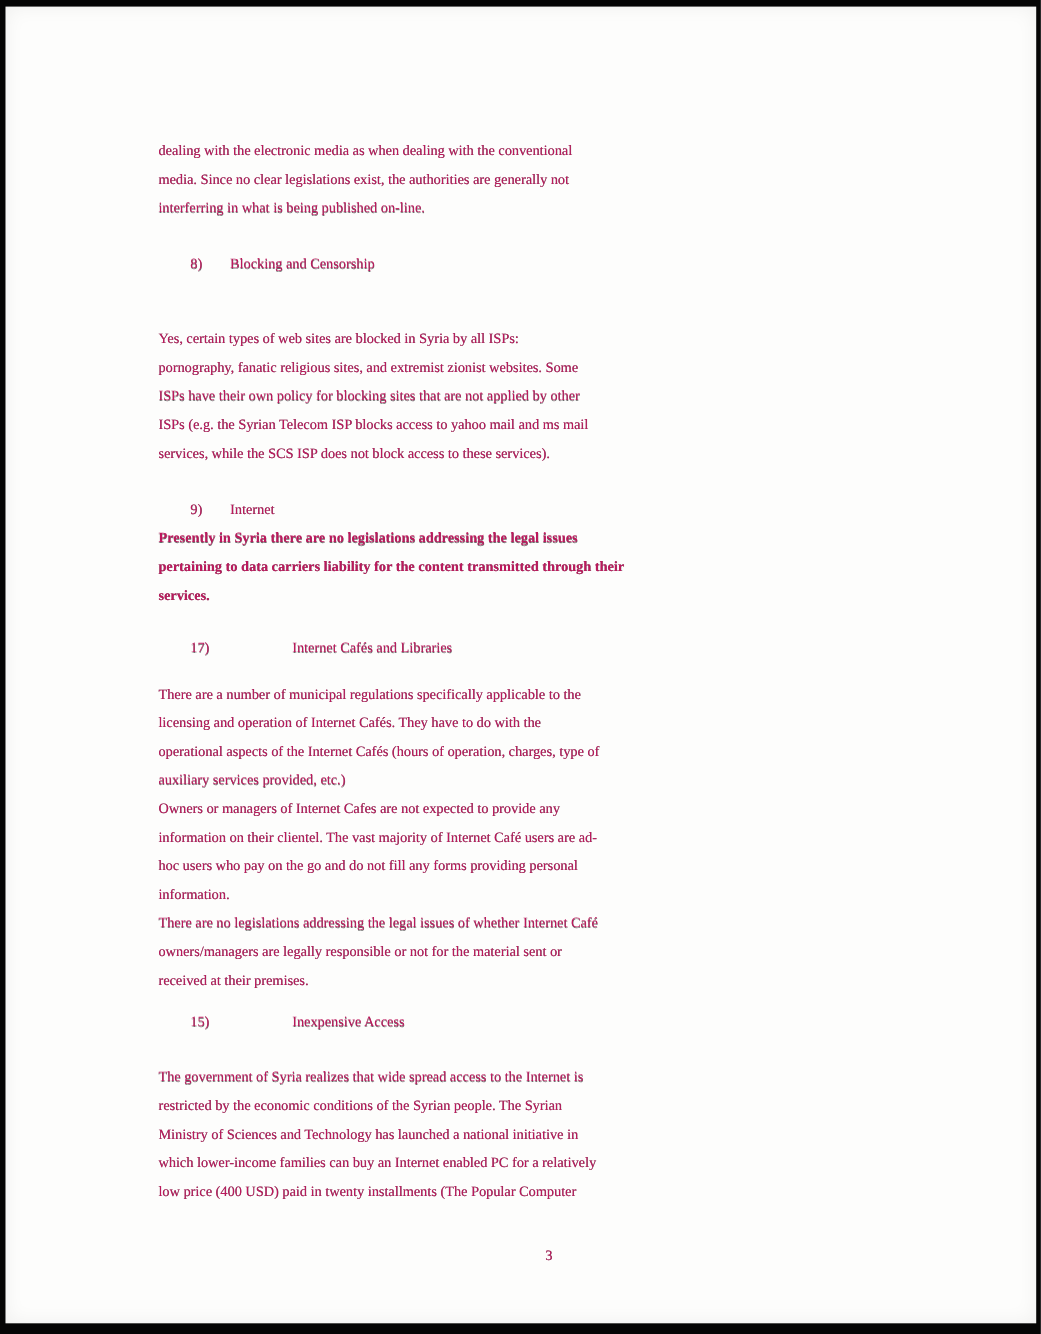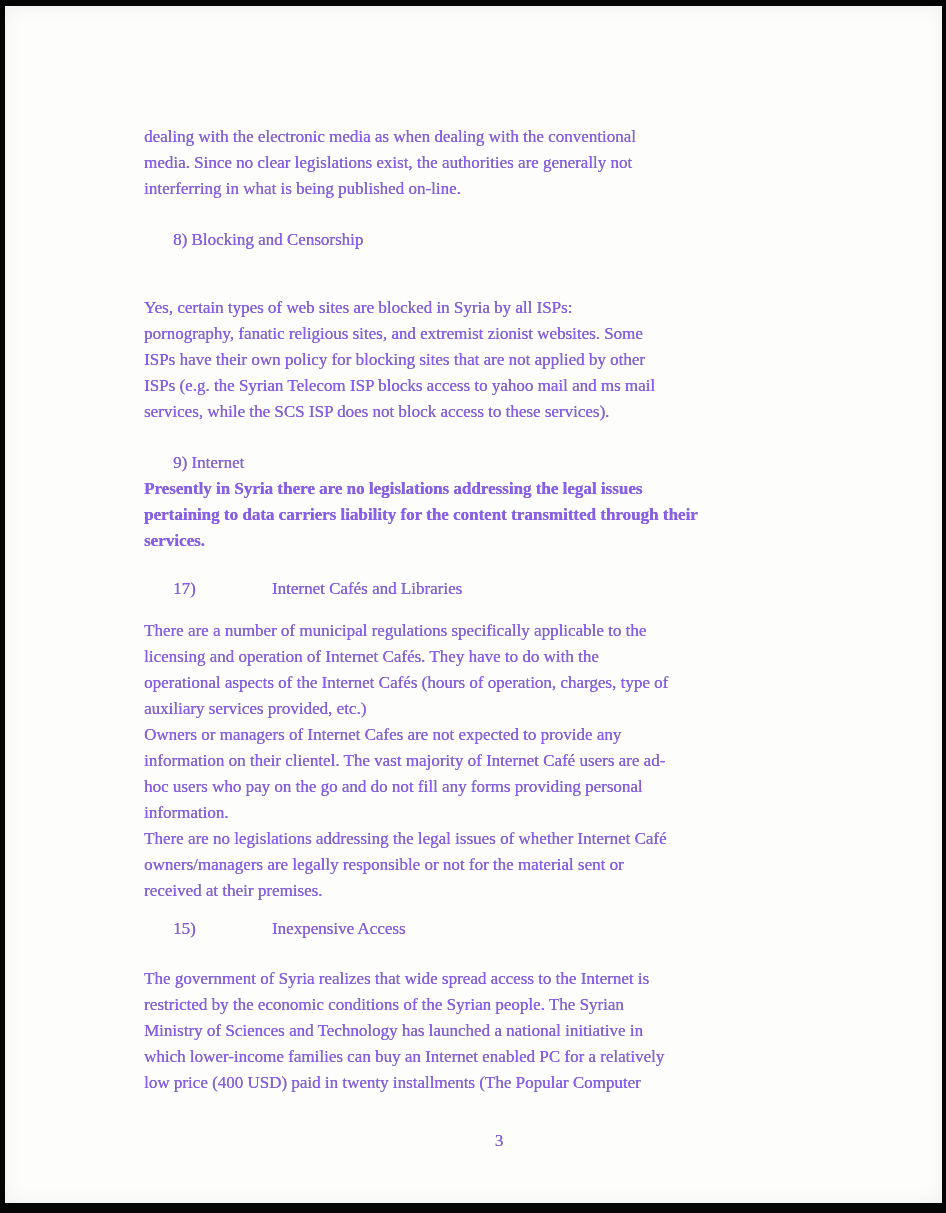--- a/index.html
+++ b/index.html
@@ -15,35 +15,35 @@
     position:relative;
     width:100%;height:100%;
     background:#fdfdfc;
     box-shadow:inset 0 0 18px rgba(0,0,0,0.06);
     overflow:hidden;
   }
   .content{
     position:absolute;
     left:139px;top:0;
     width:710px;
-    color:#8b5cf6;
-    font-size:17px;
+    color:#be185d;
+    font-size:13px;
     line-height:26px;
     filter:blur(0.25px);
     text-shadow:0.2px 0.2px 0.45px rgba(10,10,10,0.6);
   }
   .para{
     margin:0;
     white-space:pre-line;
   }
   .heading{
     margin-left:29px;
     white-space:nowrap;
   }
-  .h-narrow .htitle{margin-left:0;}
+  .h-narrow .htitle{margin-left:22px;}
   .h-wide .htitle{margin-left:72px;}
   .m0{margin-top:118px;}
   .m1{margin-top:25px;}
   .m2{margin-top:42px;}
   .m3{margin-top:25px;}
   .m4{font-weight:bold;}
   .m5{margin-top:22px;}
   .m6{margin-top:16px;}
   .m7{margin-top:12px;}
   .m8{margin-top:24px;}

